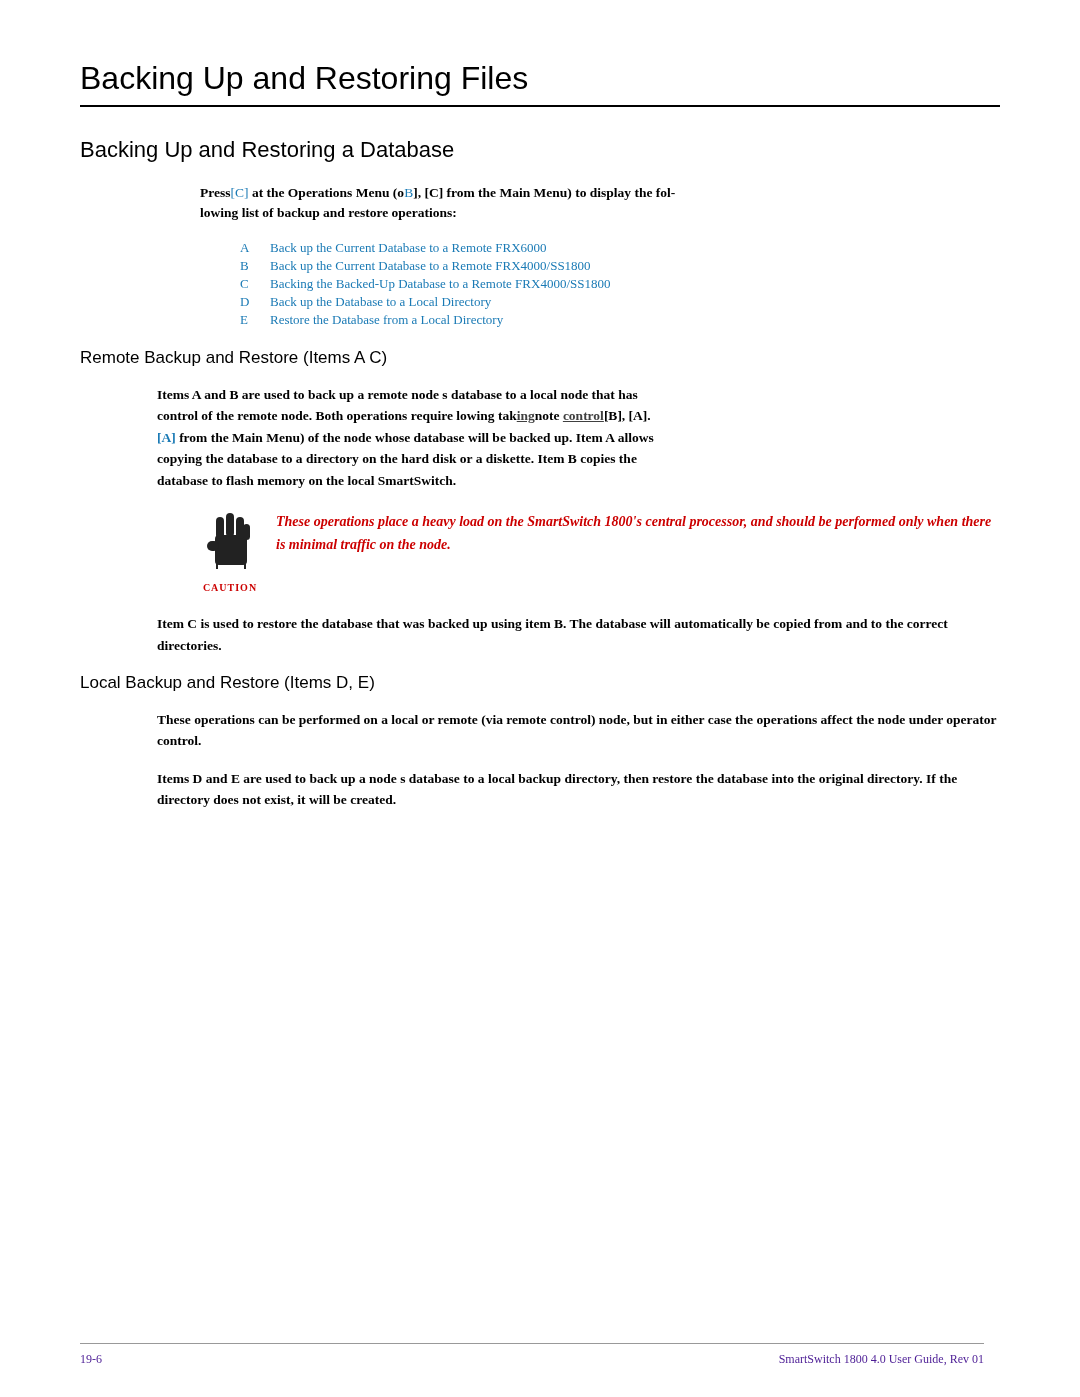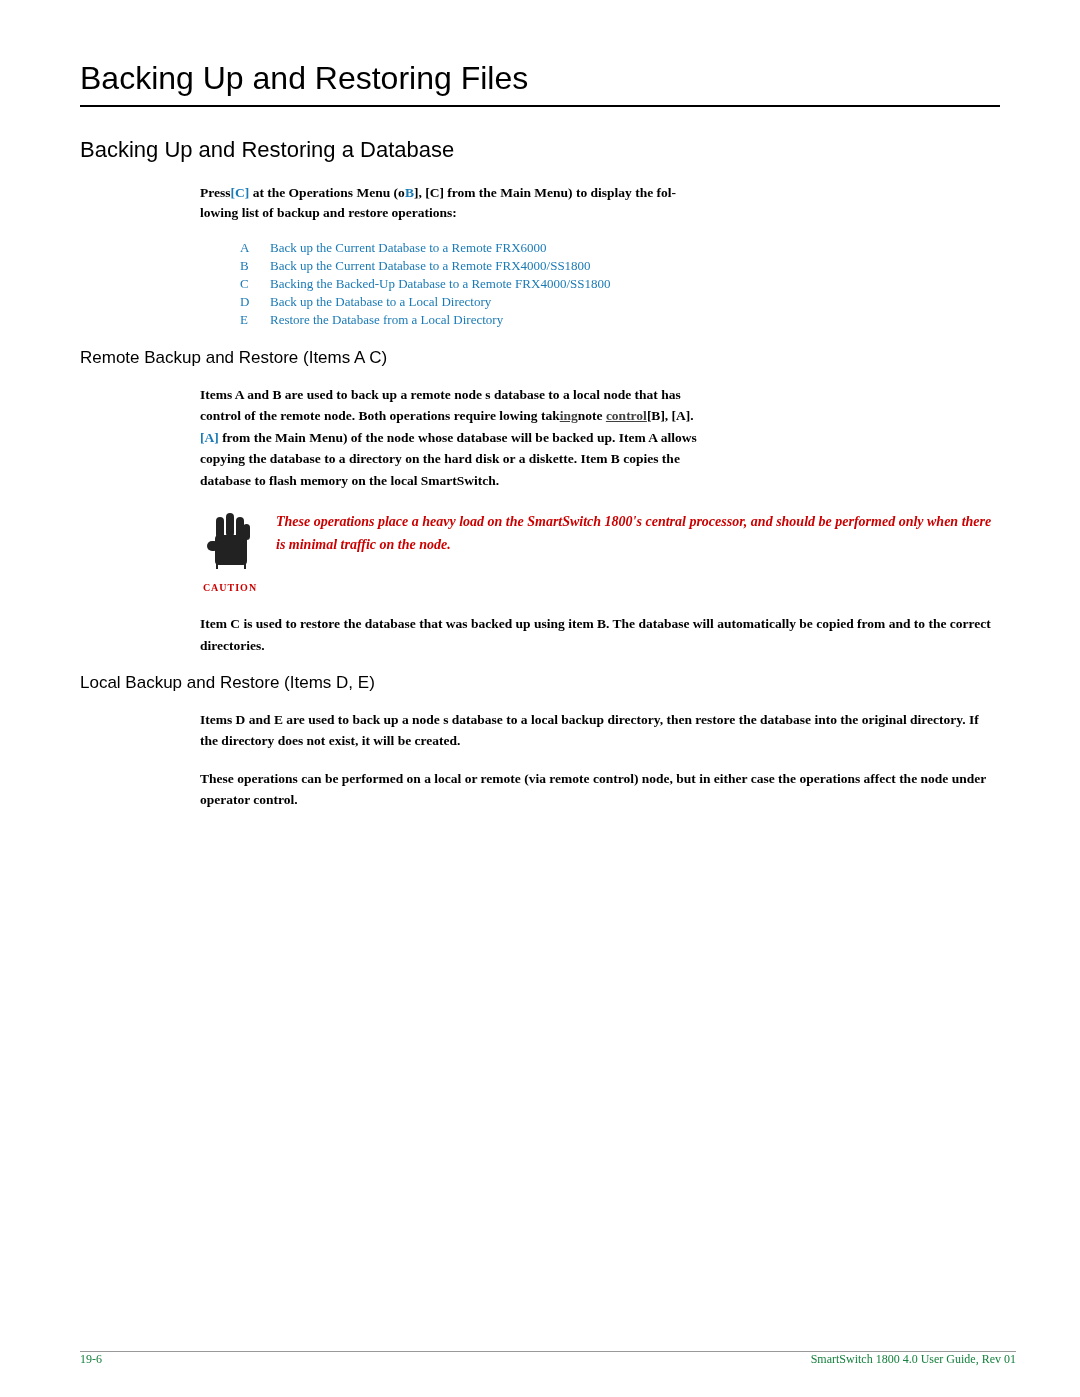--- a/index.html
+++ b/index.html
@@ -32,21 +32,21 @@
     .section-title {
       font-size: 22px;
       font-weight: normal;
       font-family: Arial, sans-serif;
       margin-bottom: 20px;
       margin-top: 24px;
     }
     .intro-paragraph {
       margin-left: 120px;
       margin-bottom: 16px;
-      font-weight: bold;
+      font-weight: normal;
       font-size: 13.5px;
       line-height: 1.5;
     }
     .menu-list {
       margin-left: 160px;
       margin-bottom: 20px;
       list-style: none;
     }
     .menu-list li {
       display: flex;
@@ -63,21 +63,21 @@
     .menu-list li .item-text {
       color: #1a7ab5;
     }
     .subsection-title {
       font-size: 17px;
       font-weight: normal;
       font-family: Arial, sans-serif;
       margin-bottom: 16px;
     }
     .body-paragraph {
-      margin-left: 120px;
+      margin-left: 77px;
       margin-bottom: 16px;
       font-weight: bold;
       font-size: 13.5px;
       line-height: 1.6;
     }
     .body-paragraph .link-text {
       color: #404040;
       text-decoration: underline;
     }
     .caution-box {
@@ -111,26 +111,27 @@
       font-size: 14px;
       font-weight: bold;
       font-style: italic;
       line-height: 1.6;
       padding-top: 4px;
     }
     .page-footer {
       position: absolute;
       bottom: 30px;
       left: 80px;
-      right: 64px;
+      right: 96px;
       display: flex;
       justify-content: space-between;
       font-size: 12px;
-      color: #15803d;
+      color: #4c1d95;
       border-top: 1px solid #999;
+      padding-top: 8px;
     }
   </style>
 </head>
 <body>
 
 <div class="page">
 
   <h1 class="page-title">Backing Up and Restoring Files</h1>
 
   <h2 class="section-title">Backing Up and Restoring a Database</h2>
@@ -195,22 +196,22 @@
       </div>
       <span class="caution-label">CAUTION</span>
     </div>
     <p class="caution-text">These operations place a heavy load on the SmartSwitch 1800's central processor, and should be performed only when there is minimal traffic on the node.</p>
   </div>
 
   <p class="body-paragraph">Item C is used to restore the database that was backed up using item B. The database will automatically be copied from and to the correct directories.</p>
 
   <h3 class="subsection-title">Local Backup and Restore (Items D, E)</h3>
 
+  <p class="body-paragraph">These operations can be performed on a local or remote (via remote control) node, but in either case the operations affect the node under operator control.</p>
+
   <p class="body-paragraph">Items D and E are used to back up a node s database to a local backup directory, then restore the database into the original directory. If the directory does not exist, it will be created.</p>
-
-  <p class="body-paragraph">These operations can be performed on a local or remote (via remote control) node, but in either case the operations affect the node under operator control.</p>
 
   <div class="page-footer">
     <span>19-6</span>
     <span>SmartSwitch 1800 4.0 User Guide, Rev 01</span>
   </div>
 
 </div>
 
 </body></html>

